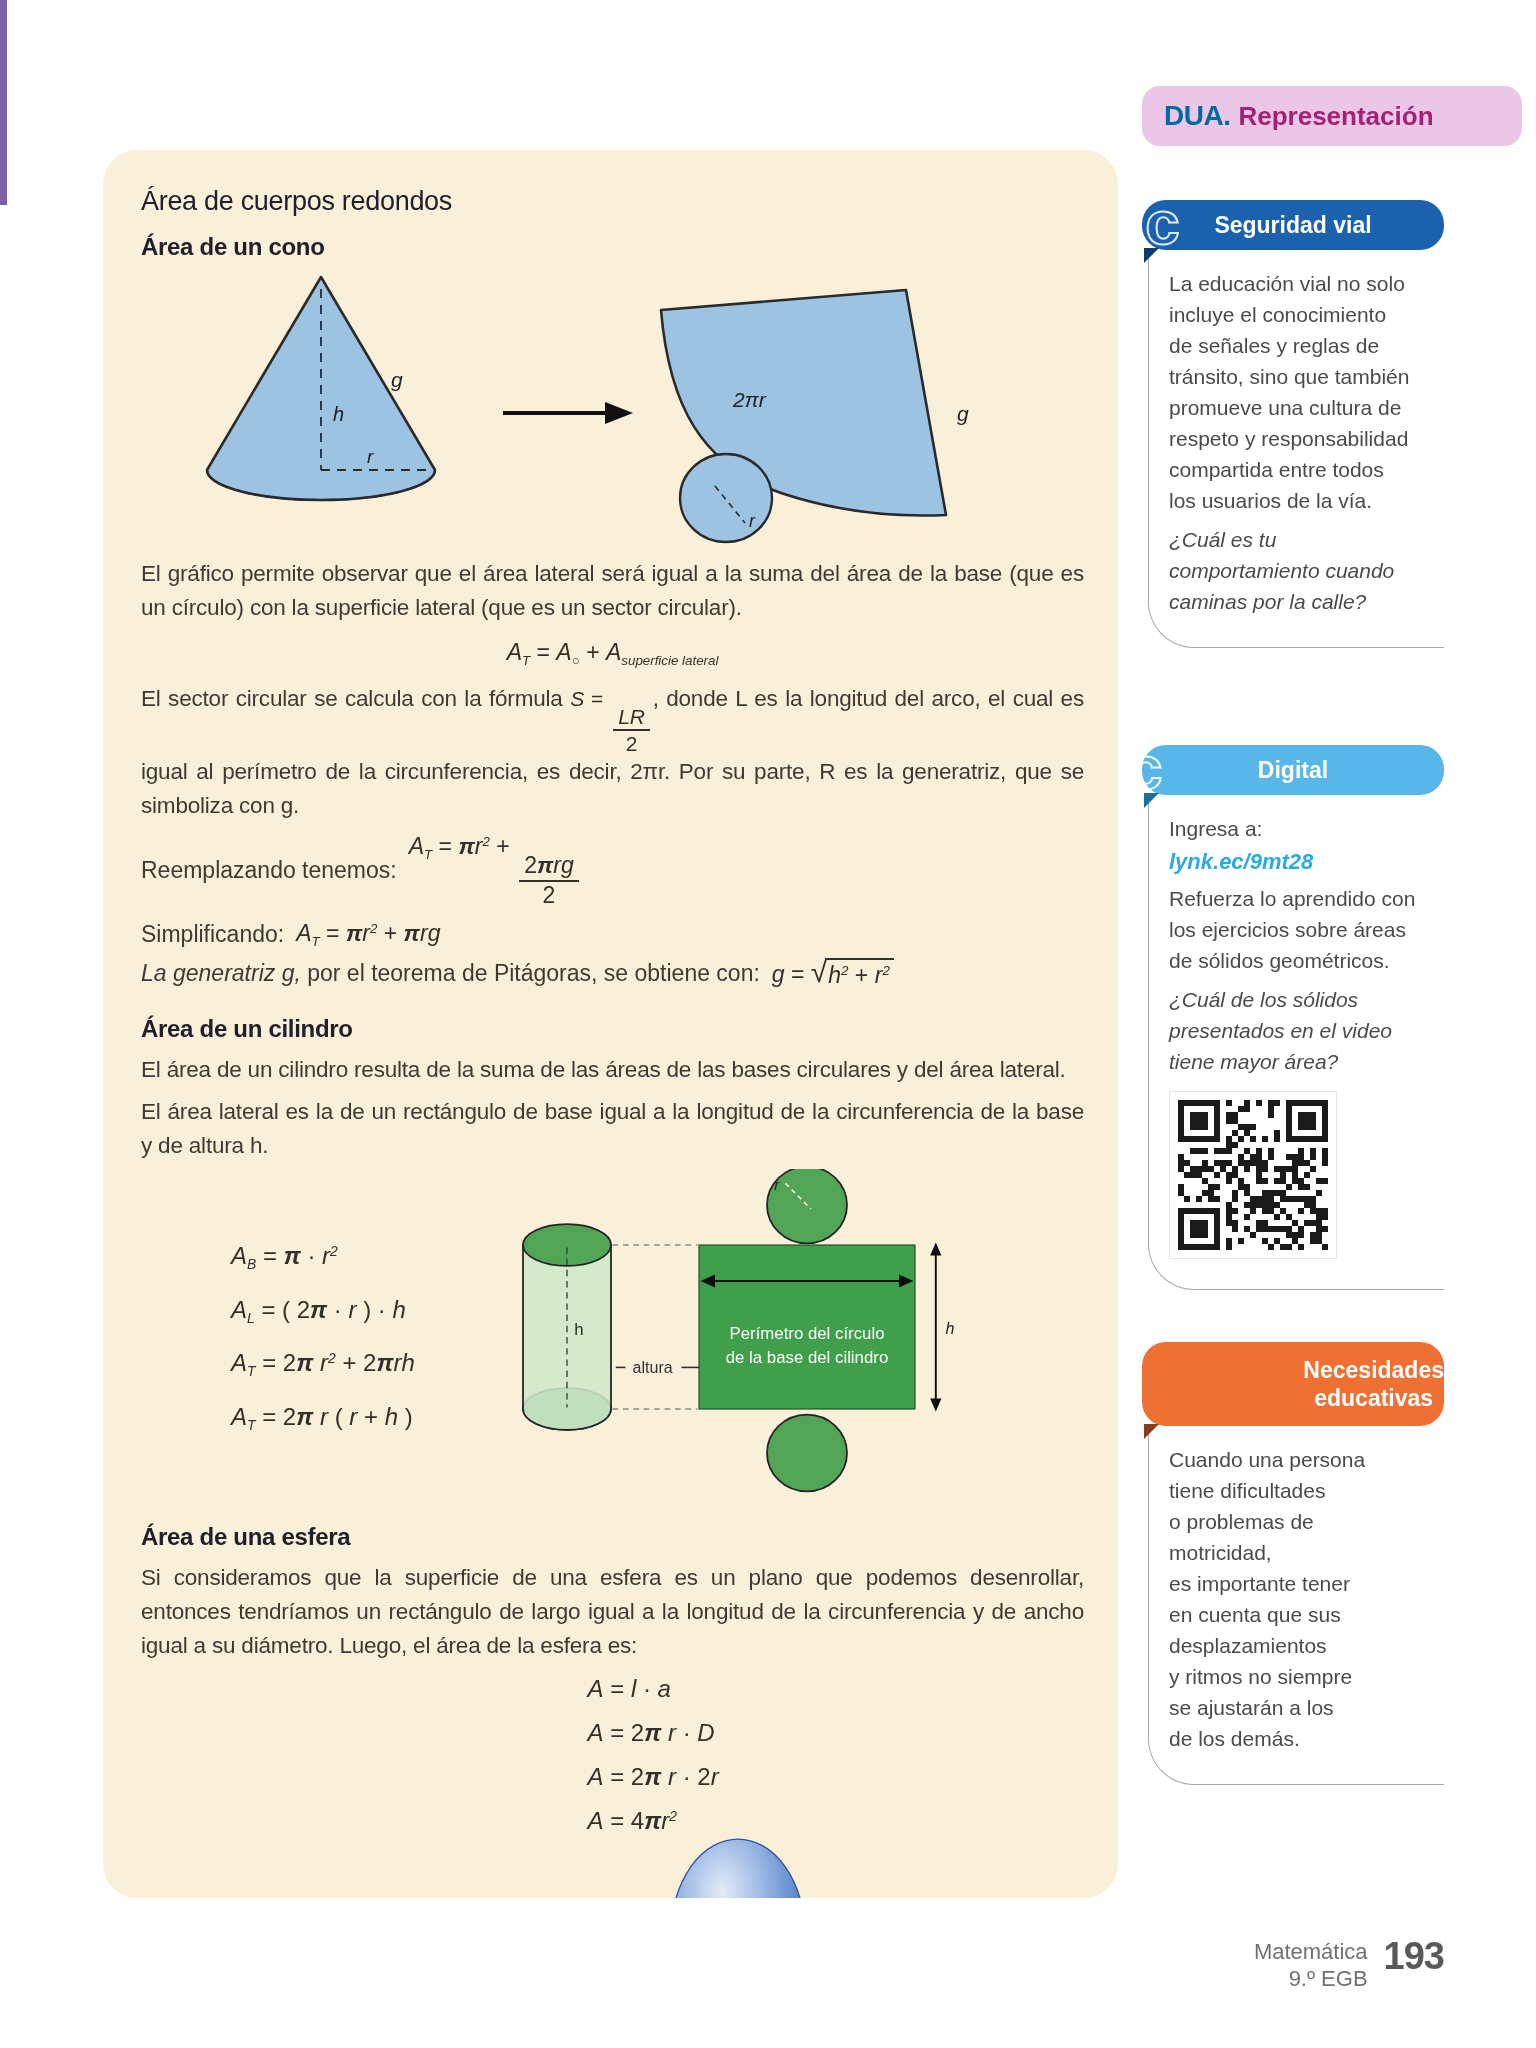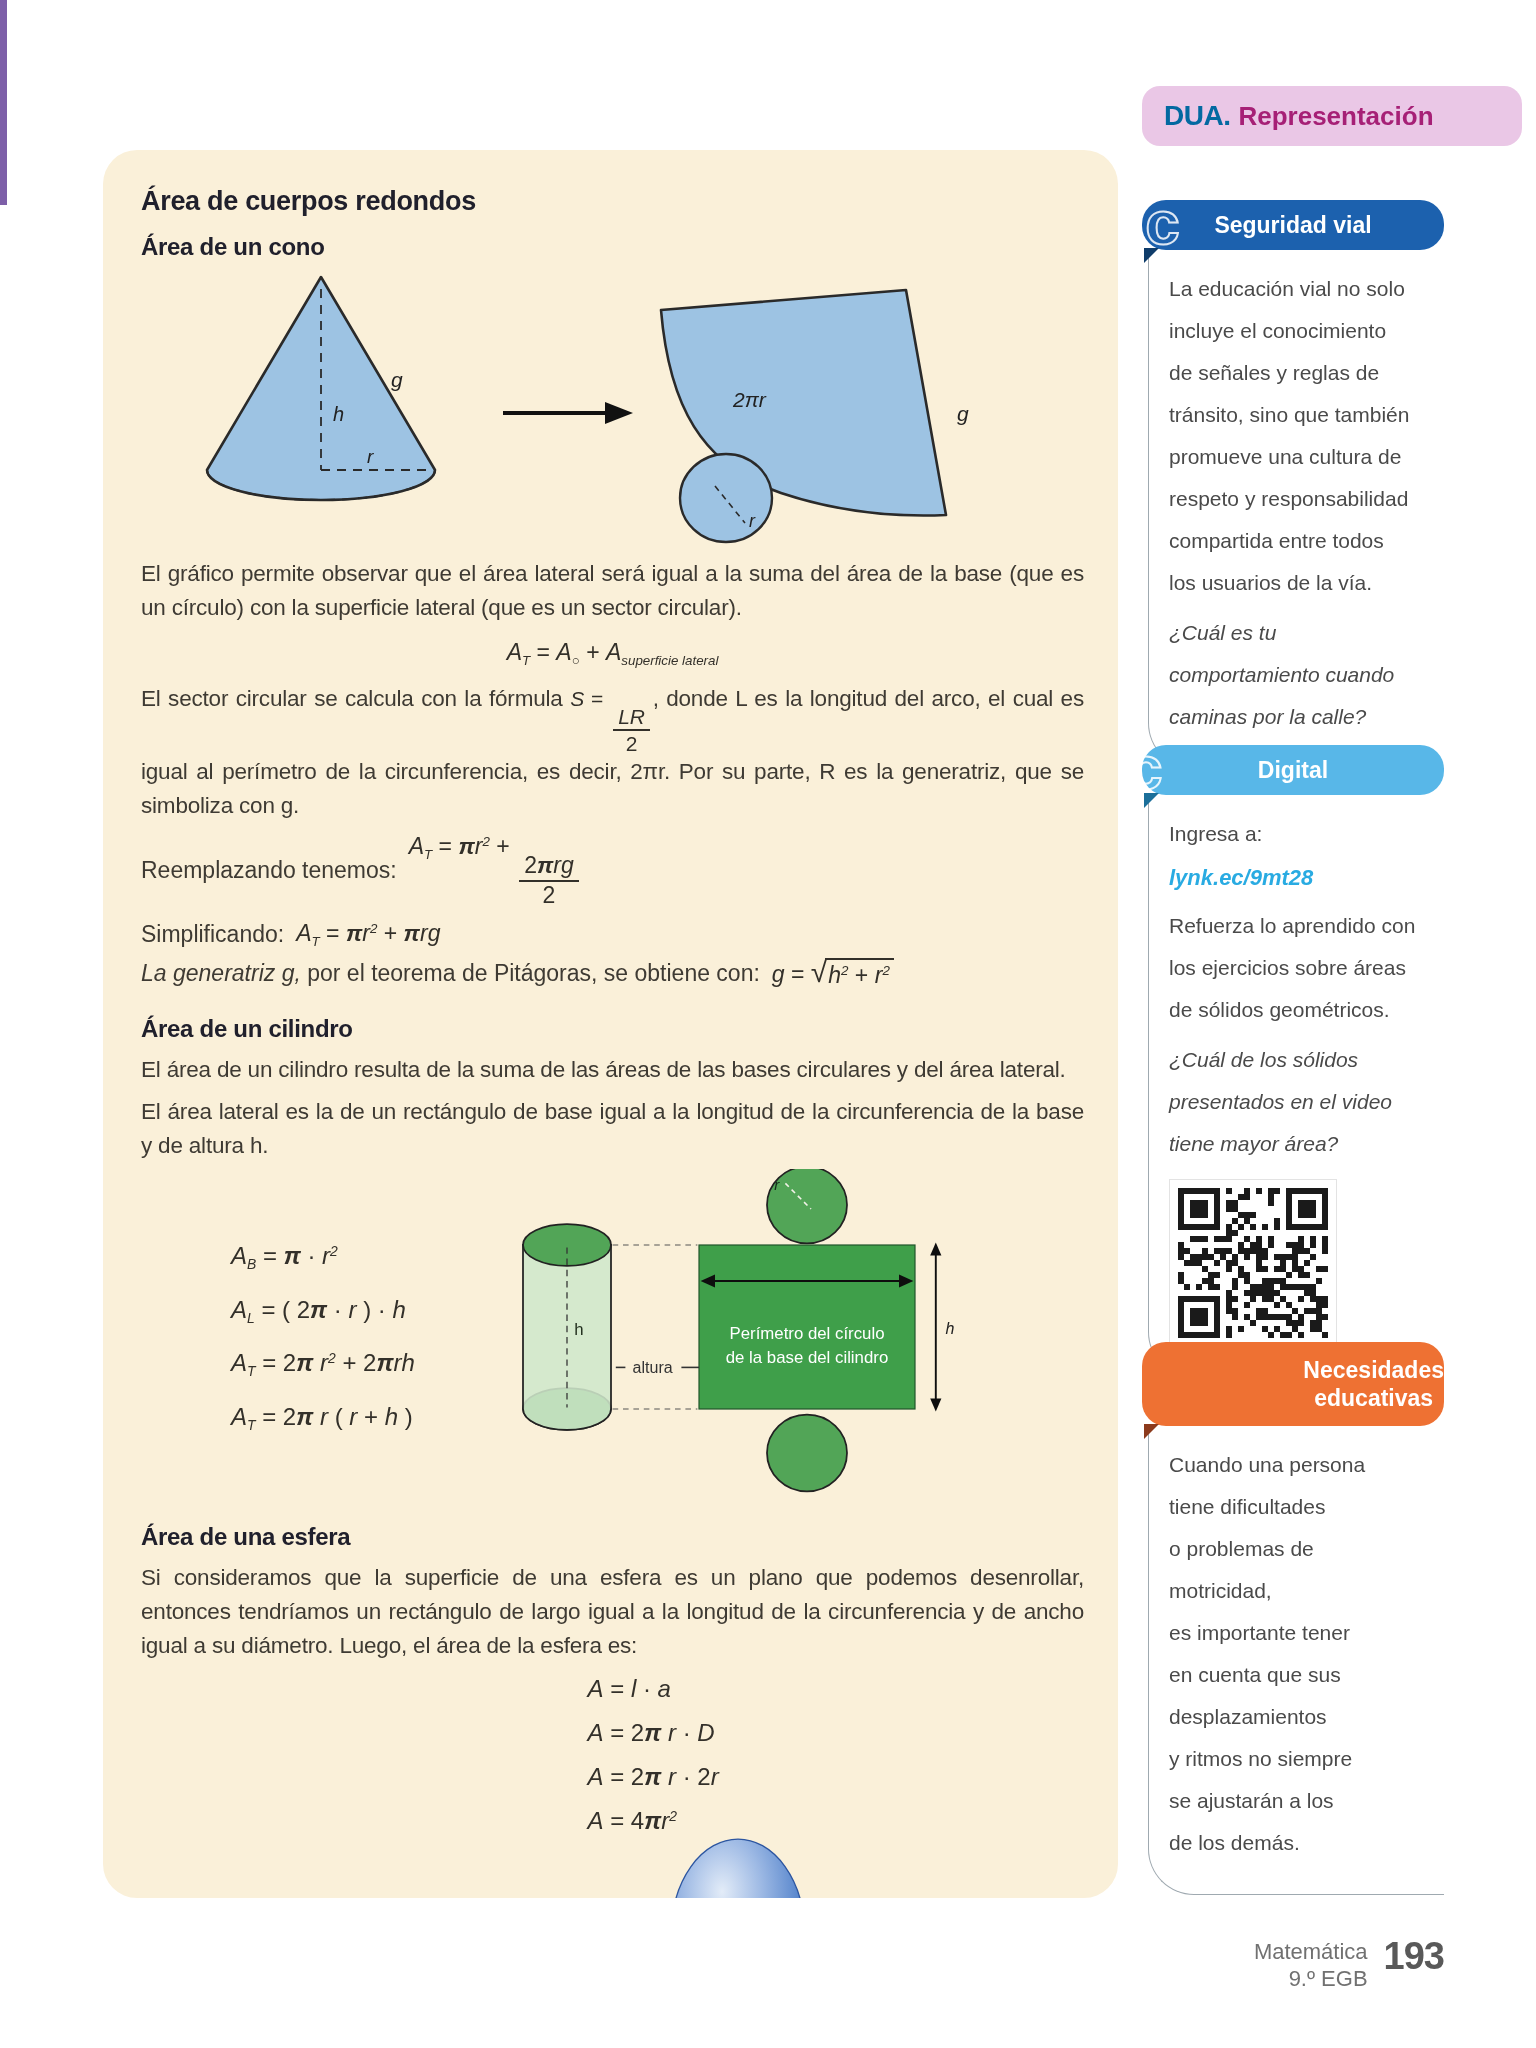--- a/index.html
+++ b/index.html
@@ -11,21 +11,21 @@
   
   .dua-badge { position:absolute; left:1142px; top:86px; width:380px; height:60px;
     background:#eac7e6; border-radius:18px; display:flex; align-items:center; padding-left:22px; gap:8px; }
   .dua-prefix { color:#0369a1; font-size:28px; font-weight:800; letter-spacing:-0.5px; }
   .dua-label  { color:#a62076; font-size:26px; font-weight:700; }
 
   
   .cream { position:absolute; left:103px; top:150px; width:1015px; height:1748px;
     background:#faf0d9; border-radius:34px; padding:36px 34px 30px 38px; overflow:hidden;
     color:#3e3a33; }
-  .h1 { font-size:27px; font-weight:700; color:#20202c; letter-spacing:-0.3px; }
+  .h1 { font-size:27px; font-weight:400; color:#20202c; letter-spacing:-0.3px; }
   .h2 { font-size:24px; font-weight:700; color:#20202c; letter-spacing:-0.3px; }
   .para { font-size:22.5px; line-height:34px; text-align:justify; color:#3e3a33; letter-spacing:-0.2px; }
 
   
   .eq { white-space:nowrap; color:#33302a; }
   .eq-n { font-style:normal; }
   .eq-i { font-style:italic; }
   .eq-b { font-style:italic; font-weight:700; }
   .eq-sub { font-style:italic; font-size:58%; vertical-align:-0.35em; }
   .eq-sup { font-style:italic; font-size:58%; vertical-align:0.6em; }
@@ -48,21 +48,21 @@
   .side-box { position:absolute; left:1142px; width:302px; }
   .pill { position:relative; height:50px; border-radius:24px; display:flex;
     align-items:center; justify-content:center; color:#fff; font-weight:700; font-size:23px;
     text-align:center; z-index:2; }
   .pill .logo-outline { position:absolute; left:-14px; top:-8px; font-size:62px; font-weight:800;
     color:transparent; -webkit-text-stroke:2px rgba(255,255,255,0.85); line-height:1; z-index:1; }
   .tail { position:absolute; left:2px; bottom:-13px; width:0; height:0;
     border-top:15px solid #000; border-right:15px solid transparent; z-index:1; }
   .bubble { border-left:1.5px solid #9fa9b0; border-bottom:1.5px solid #9fa9b0;
     border-bottom-left-radius:46px; margin-left:6px; padding:18px 0 30px 20px;
-    color:#4a4a4a; font-size:21px; line-height:42px; }
+    color:#4a4a4a; font-size:21px; line-height:31px; }
   .pre { white-space:pre-line; }
   .side-q { font-style:italic; margin-top:8px; }
   .link { color:#29abe2; font-weight:700; font-style:italic; font-size:22px; text-decoration:none; display:inline-block; margin:2px 0 6px 0; }
   .qr-card { margin-top:14px; background:#fff; border:1px solid #e3e3e3; width:168px; height:168px;
     display:flex; align-items:center; justify-content:center; }
 
   
   .footer { position:absolute; right:92px; top:1938px; display:flex; align-items:flex-start; gap:16px; }
   .footer-text { text-align:right; color:#717171; font-size:22px; line-height:27px; }
   .footer-num { color:#595959; font-size:38px; font-weight:800; line-height:36px; letter-spacing:-1px; }

